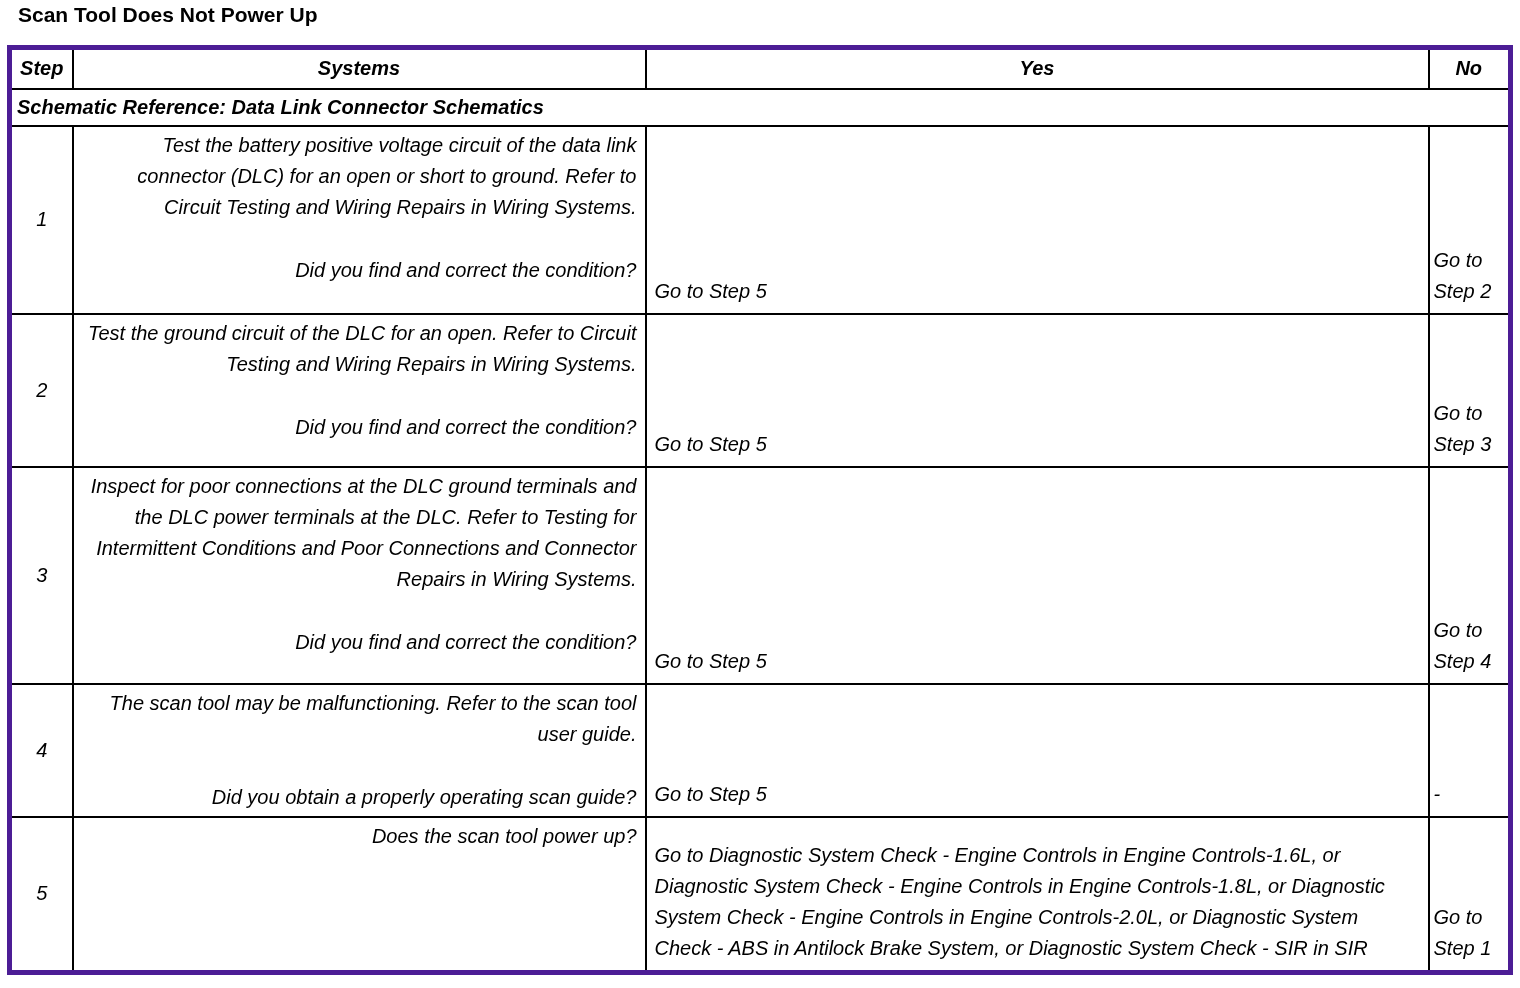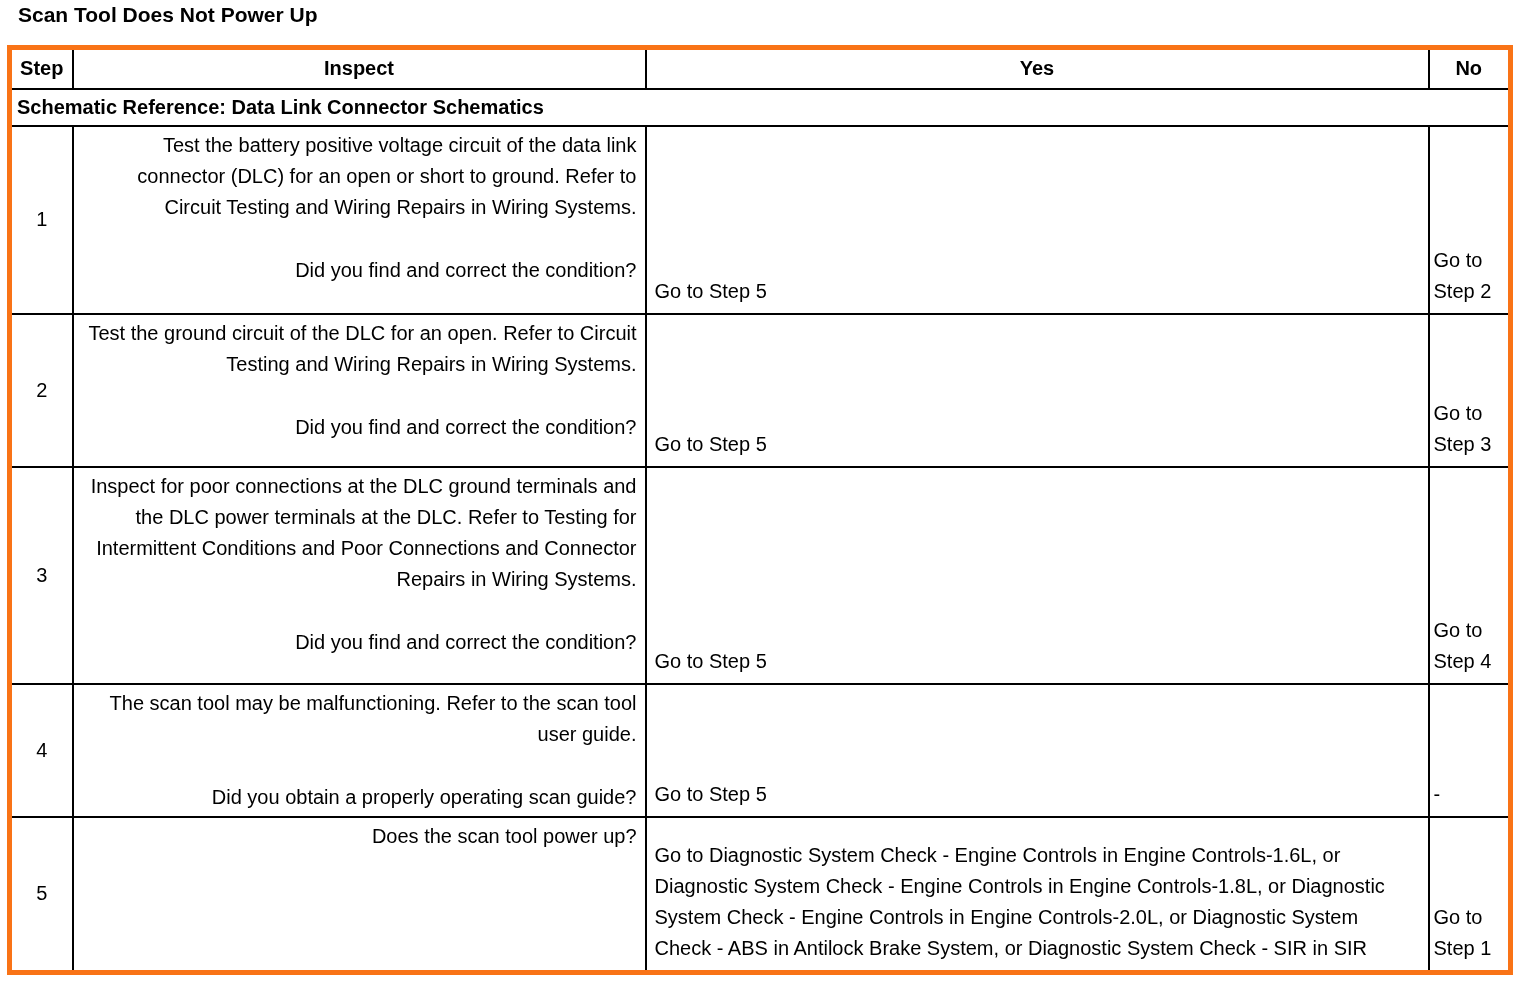--- a/index.html
+++ b/index.html
@@ -26,21 +26,22 @@
     font-weight: bold;
     line-height: 26px;
   }
   table.diag {
     position: absolute;
     top: 45px;
     left: 7px;
     width: 1501px;
     border-collapse: collapse;
     table-layout: fixed;
-    border: 5px solid #f97316;
+    border: 5px solid #4c1d95;
+    font-style: italic;
   }
   table.diag th,
   table.diag td {
     border: 2px solid #000000;
     font-size: 20px;
     line-height: 31px;
     overflow: hidden;
     word-wrap: break-word;
   }
   th.hdr {
@@ -95,21 +96,21 @@
   <table class="diag">
     <colgroup>
       <col style="width:63px">
       <col style="width:573px">
       <col style="width:783px">
       <col style="width:82px">
     </colgroup>
     <thead>
       <tr>
         <th class="hdr">Step</th>
-        <th class="hdr">Inspect</th>
+        <th class="hdr">Systems</th>
         <th class="hdr">Yes</th>
         <th class="hdr">No</th>
       </tr>
     </thead>
     <tbody>
       <tr>
         <td class="schem" colspan="4">Schematic Reference: Data Link Connector Schematics</td>
       </tr>
 
       <tr class="r1">

